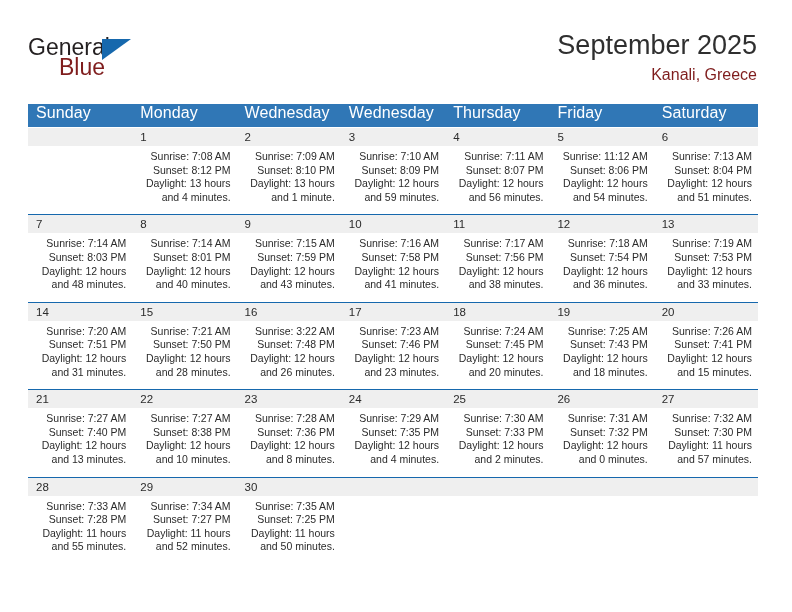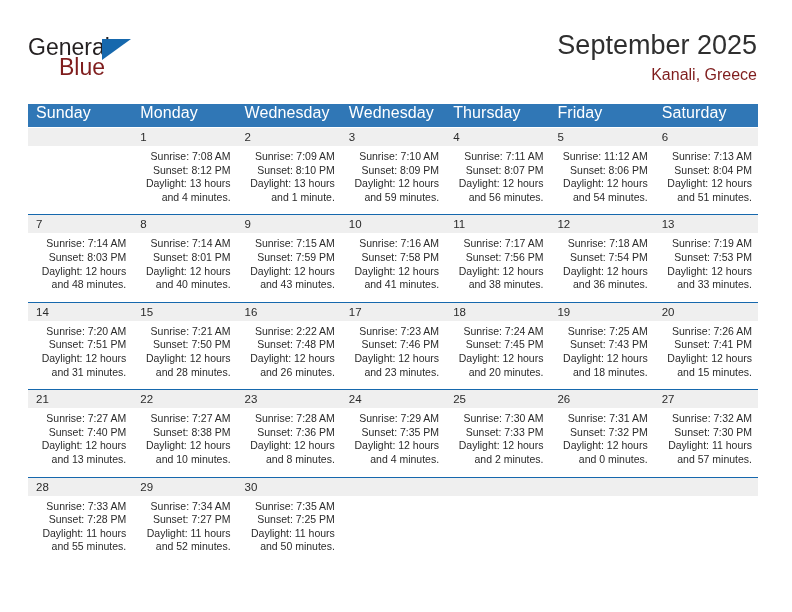--- a/index.html
+++ b/index.html
@@ -318,21 +318,21 @@
               <div class="cell-body">
                 <div>Sunrise: 7:21 AM</div>
                 <div>Sunset: 7:50 PM</div>
                 <div>Daylight: 12 hours</div>
                 <div>and 28 minutes.</div>
               </div>
             </td>
             <td class="cell">
               <div class="daynum">16</div>
               <div class="cell-body">
-                <div>Sunrise: 2:22 AM</div>
+                <div>Sunrise: 3:22 AM</div>
                 <div>Sunset: 7:48 PM</div>
                 <div>Daylight: 12 hours</div>
                 <div>and 26 minutes.</div>
               </div>
             </td>
             <td class="cell">
               <div class="daynum">17</div>
               <div class="cell-body">
                 <div>Sunrise: 7:23 AM</div>
                 <div>Sunset: 7:46 PM</div>

